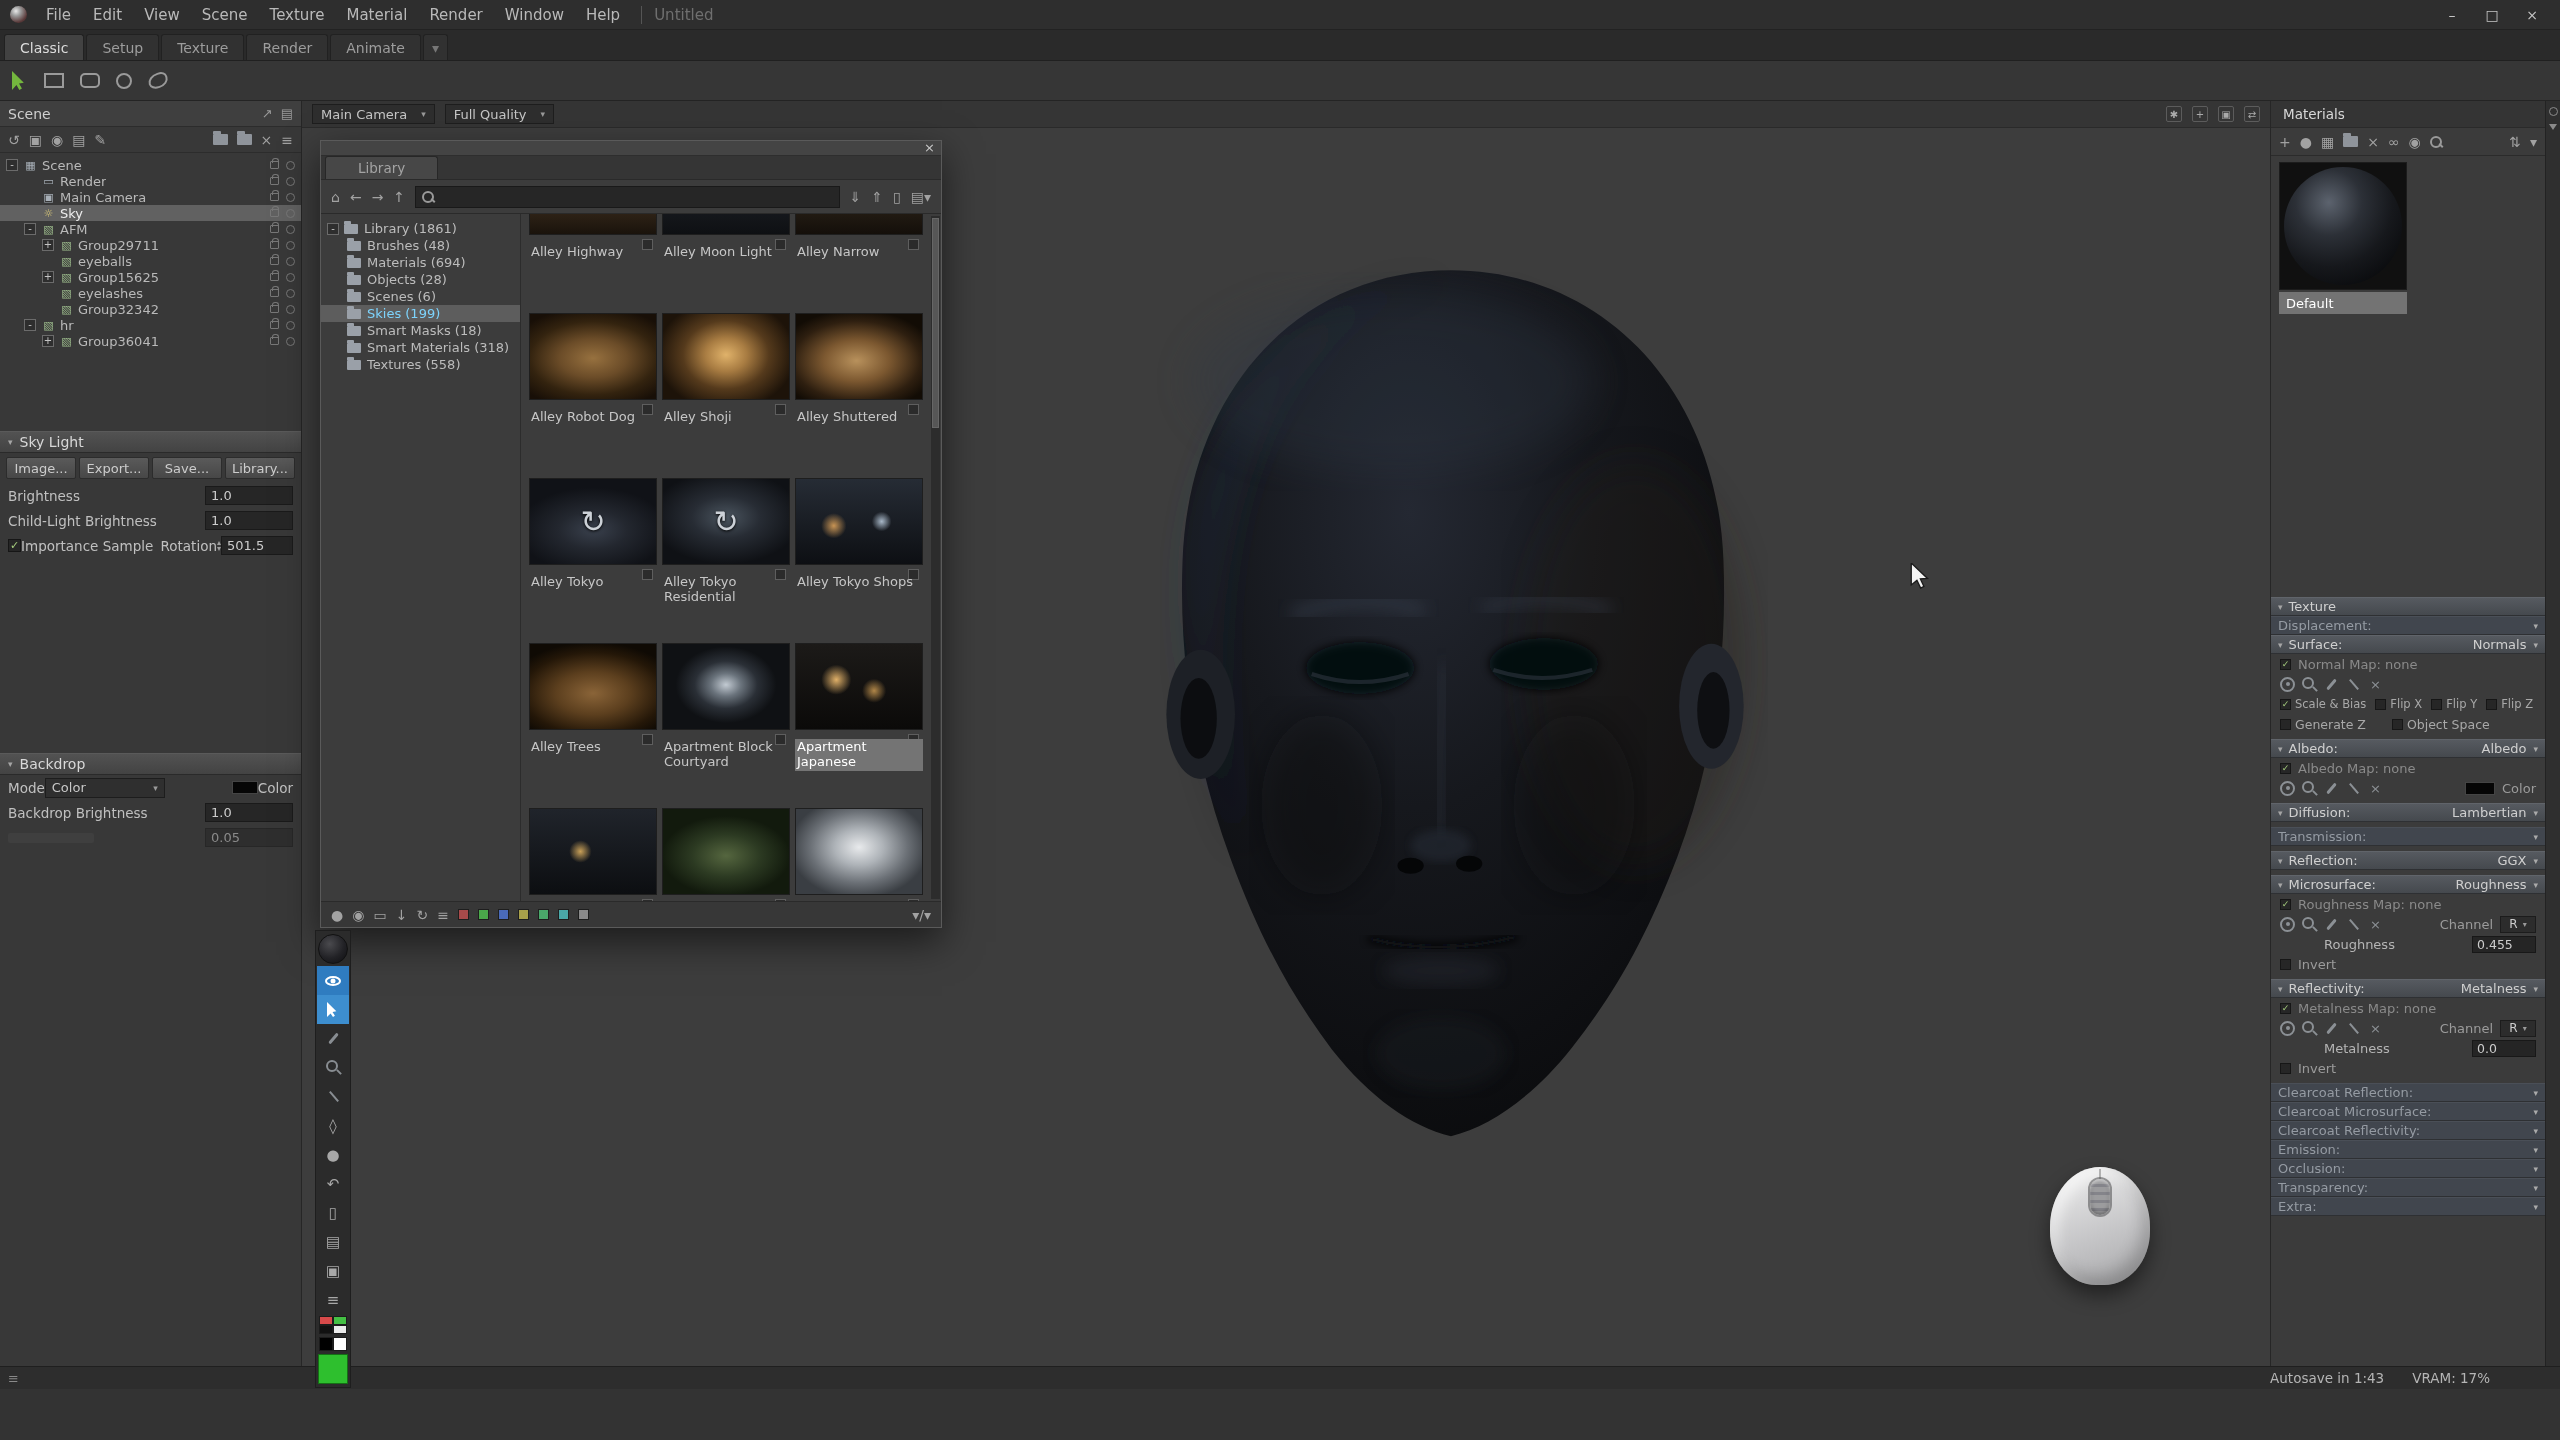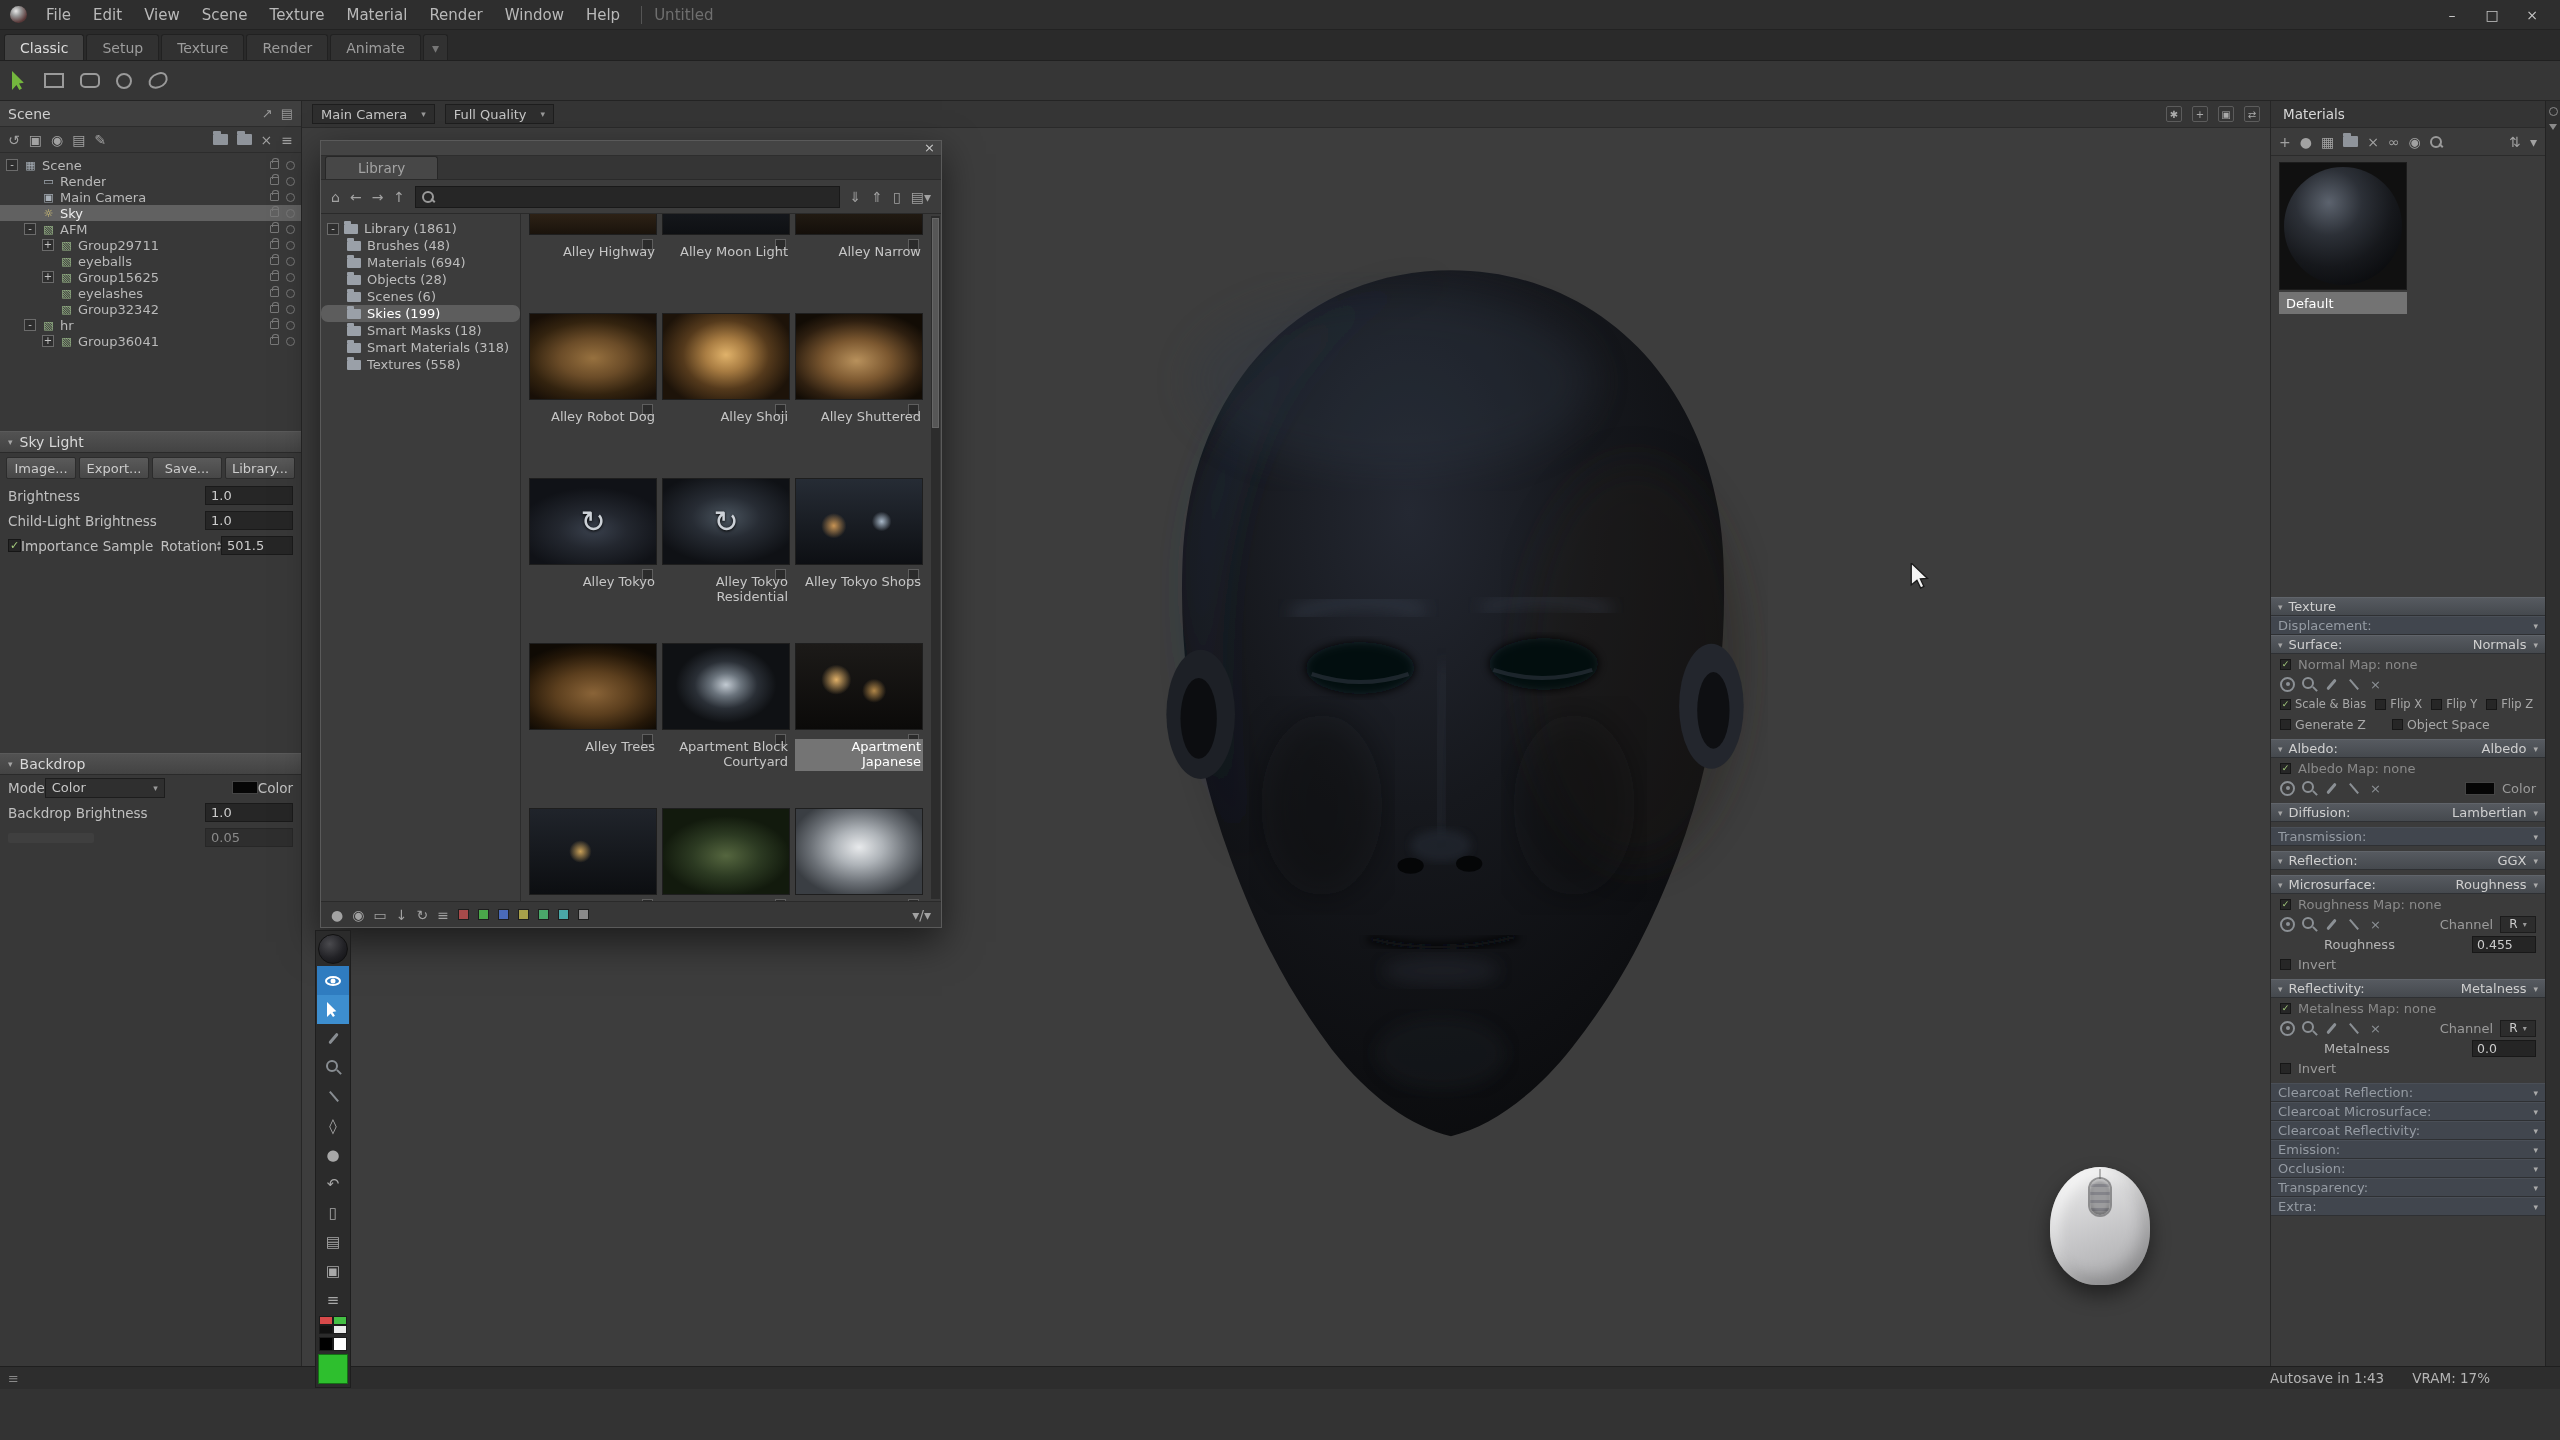--- a/index.html
+++ b/index.html
@@ -145,30 +145,30 @@
   .libtools{height:34px;display:flex;align-items:center;gap:10px;padding:0 10px;border-bottom:1px solid #2a2a2a;color:#a8a8a8;font-size:15px;}
   .libsearch{flex:1;height:22px;background:#262626;border:1px solid #191919;display:flex;align-items:center;padding:0 6px;gap:6px;}
   .libsearch input{flex:1;background:transparent;border:none;outline:none;color:#ccc;font-size:13px;font-family:inherit;}
   .zoomico{width:12px;height:12px;position:relative;flex:none;}
   .zoomico::before{content:"";position:absolute;left:0;top:0;width:8px;height:8px;border:2px solid #9a9a9a;border-radius:50%;}
   .zoomico::after{content:"";position:absolute;right:0;bottom:0;width:2px;height:5px;background:#9a9a9a;transform:rotate(-45deg);}
   .libbody{position:absolute;top:73px;bottom:26px;left:0;right:0;display:flex;}
   .libtree{width:200px;border-right:1px solid #2c2c2c;padding-top:6px;overflow:hidden;}
   .frow{height:17px;display:flex;align-items:center;font-size:13px;color:#bcbcbc;padding-right:4px;}
   .frow.f0{padding-left:6px;}.frow.f1{padding-left:26px;}
-  .frow.sel{background:#5d5d5d;color:#ffffff;border-radius:7px;}
+  .frow.sel{background:#5d5d5d;color:#7dd3fc;}
   .frow .fico{margin-right:6px;flex:none;}
   .fico{width:14px;height:10px;background:#9aa0a8;border-radius:1px;position:relative;}
   .fico::before{content:"";position:absolute;top:-3px;left:0;width:7px;height:3px;background:#9aa0a8;border-radius:1px 1px 0 0;}
   .libgridwrap{flex:1;position:relative;overflow:hidden;}
   .libgrid{position:absolute;left:8px;top:-66px;display:grid;grid-template-columns:repeat(3,133px);grid-auto-rows:165px;}
   .cell{position:relative;width:130px;}
   .thumb{width:128px;height:87px;border:1px solid #1e1e1e;position:relative;}
   .cellchk{position:absolute;top:91px;right:6px;width:11px;height:11px;background:#2b2b2b;border:1px solid #5e5e5e;}
-  .clabel{position:absolute;top:96px;left:0;width:128px;text-align:right;font-size:13px;line-height:1.15;color:#c6c6c6;padding:1px 2px;}
+  .clabel{position:absolute;top:96px;left:0;width:128px;text-align:left;font-size:13px;line-height:1.15;color:#c6c6c6;padding:1px 2px;}
   .clabel.sel{background:#747474;color:#fff;}
   .spinner{position:absolute;left:50%;top:50%;transform:translate(-50%,-52%);font-size:30px;color:#ccd1d7;text-shadow:0 1px 3px #000;}
   .vscroll{position:absolute;right:1px;top:2px;bottom:2px;width:9px;background:#2c2c2c;}
   .vthumb{position:absolute;top:2px;left:1px;width:7px;height:210px;background:#565656;border:1px solid #666;}
   .libfoot{position:absolute;bottom:0;left:0;right:0;height:26px;border-top:1px solid #2a2a2a;background:#373737;
     display:flex;align-items:center;gap:9px;padding:0 10px;color:#a2a2a2;font-size:13px;}
   .csw{width:11px;height:11px;border:1px solid #1e1e1e;}
   .t1{background:linear-gradient(#6a5034,#1a130c);}
   .t2{background:linear-gradient(#2a2d36,#0e1013);}
   .t3{background:linear-gradient(#4a3c2c,#140f0a);}

